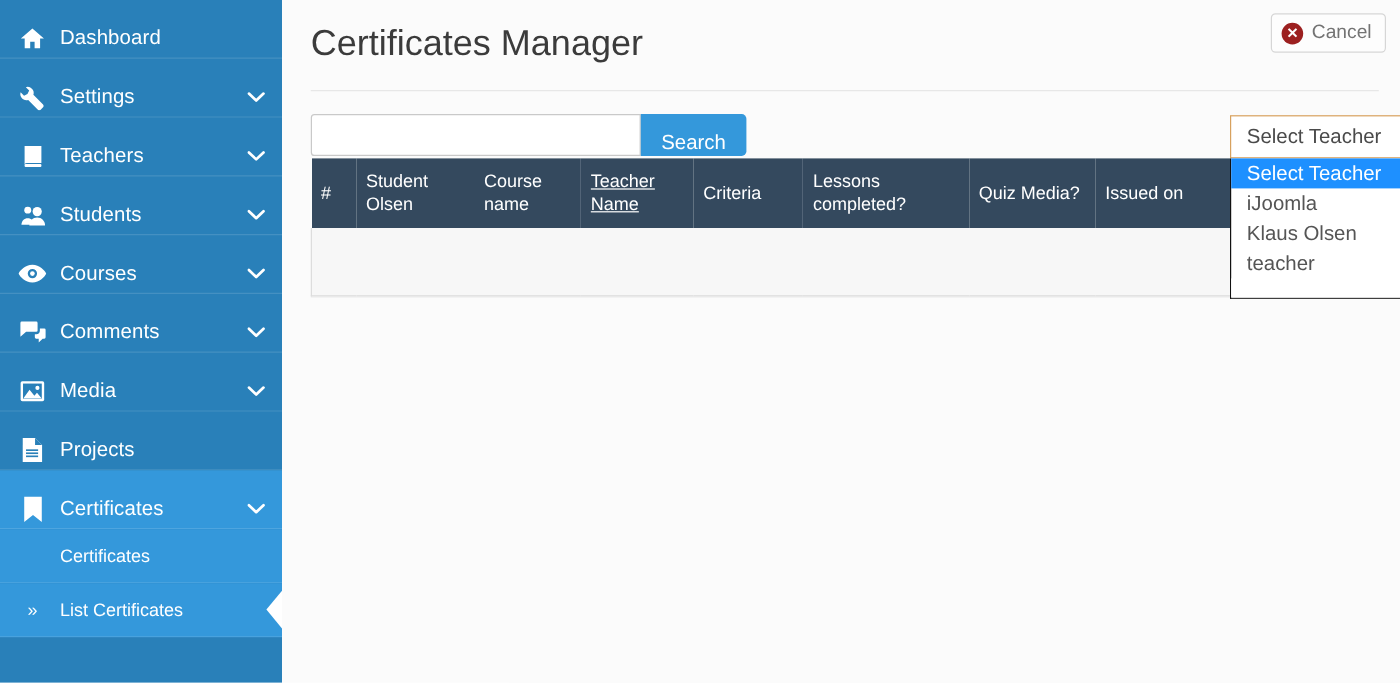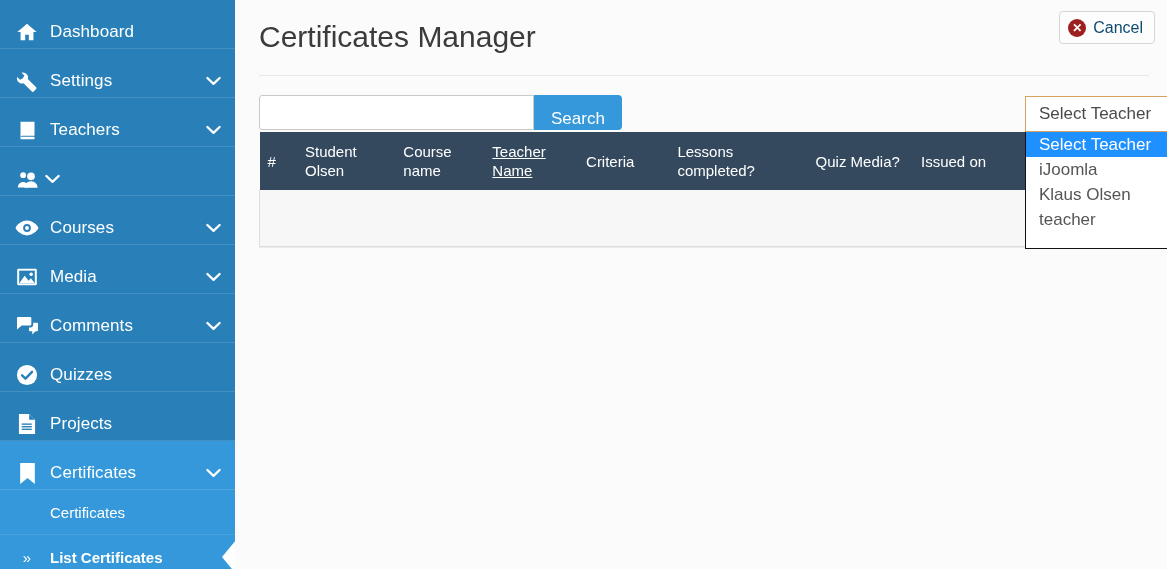--- a/index.html
+++ b/index.html
@@ -59,21 +59,21 @@
     cursor: pointer;
     position: relative;
   }
   .sub-item .sub-bullet {
     width: 34px; flex: 0 0 34px;
     text-align: center;
     font-size: 15px;
     color: #ffffff;
   }
   .sub-item .sub-label { padding-left: 6px; white-space: nowrap; }
-  .sub-item.current .sub-label { font-weight: bold; }
+  .sub-item.current .sub-label { font-weight: normal; }
 
   
   .pointer-arrow {
     position: absolute;
     right: -1px; top: 50%;
     transform: translateY(-50%);
     width: 0; height: 0;
     border-top: 17px solid transparent;
     border-bottom: 17px solid transparent;
     border-right: 14px solid #ffffff;
@@ -113,21 +113,21 @@
   .cancel-x {
     width: 18px; height: 18px;
     border-radius: 50%;
     background: #9c2020;
     display: flex; align-items: center; justify-content: center;
     color: #ffffff;
     font-size: 12px;
     line-height: 1;
     font-weight: bold;
   }
-  .cancel-label { font-size: 16px; color: #0c4a6e; }
+  .cancel-label { font-size: 16px; color: #737373; }
 
   .header-rule {
     height: 1px;
     background: #e7e7e7;
     margin: 3px 18px 0 24px;
   }
 
   
   .toolbar {
     display: flex; align-items: flex-start;
@@ -296,35 +296,51 @@
 
     <div class="nav-item">
       <span class="nav-icon">
         <svg width="23" height="21" viewBox="0 0 26 24" fill="#fff">
             <circle cx="8" cy="7" r="3.3"></circle>
             <path d="M2 21c0-3.6 2.7-6.2 6-6.2s6 2.6 6 6.2H2z"></path>
             <circle cx="17" cy="8.4" r="4.4"></circle>
             <path d="M9.5 21.5c0-4.4 3.4-7.6 7.5-7.6s7.5 3.2 7.5 7.6H9.5z"></path>
           </svg>
       </span>
+      <span class="nav-label">Students</span>
       <span class="chev">
         <svg width="15" height="10" viewBox="0 0 16 10" fill="none" stroke="#fff" stroke-width="2.4" stroke-linecap="round" stroke-linejoin="round">
             <path d="M1.5 1.8 8 8 14.5 1.8"></path>
           </svg>
       </span>
     </div>
 
     <div class="nav-item">
       <span class="nav-icon">
         <svg width="24" height="18" viewBox="0 0 26 18" fill="#fff">
             <path d="M13 1C6.5 1 1.8 6.3.7 8.6a.9.9 0 0 0 0 .8C1.8 11.7 6.5 17 13 17s11.2-5.3 12.3-7.6a.9.9 0 0 0 0-.8C24.2 6.3 19.5 1 13 1zm0 12.2A4.2 4.2 0 1 1 13 4.8a4.2 4.2 0 0 1 0 8.4z"></path>
             <circle cx="13" cy="9" r="2.1"></circle>
           </svg>
       </span>
       <span class="nav-label">Courses</span>
+      <span class="chev">
+        <svg width="15" height="10" viewBox="0 0 16 10" fill="none" stroke="#fff" stroke-width="2.4" stroke-linecap="round" stroke-linejoin="round">
+            <path d="M1.5 1.8 8 8 14.5 1.8"></path>
+          </svg>
+      </span>
+    </div>
+
+    <div class="nav-item">
+      <span class="nav-icon">
+        <svg width="23" height="21" viewBox="0 0 24 22" fill="#fff">
+            <path d="M1 2.2A1.2 1.2 0 0 1 2.2 1h12.6A1.2 1.2 0 0 1 16 2.2v6.6A1.2 1.2 0 0 1 14.8 10H6l-5 4.2V2.2z"></path>
+            <path d="M18 7h3.8A1.2 1.2 0 0 1 23 8.2v6.6A1.2 1.2 0 0 1 21.8 16h-1.4l-3.4 3.4V16h-2.2A1.2 1.2 0 0 1 13.6 14.8V12h1.2A3.2 3.2 0 0 0 18 8.8V7z"></path>
+          </svg>
+      </span>
+      <span class="nav-label">Comments</span>
       <span class="chev">
         <svg width="15" height="10" viewBox="0 0 16 10" fill="none" stroke="#fff" stroke-width="2.4" stroke-linecap="round" stroke-linejoin="round">
             <path d="M1.5 1.8 8 8 14.5 1.8"></path>
           </svg>
       </span>
     </div>
 
     <div class="nav-item">
       <span class="nav-icon">
         <svg width="22" height="20" viewBox="0 0 24 22" fill="none">
@@ -335,44 +351,20 @@
           </svg>
       </span>
       <span class="nav-label">Media</span>
       <span class="chev">
         <svg width="15" height="10" viewBox="0 0 16 10" fill="none" stroke="#fff" stroke-width="2.4" stroke-linecap="round" stroke-linejoin="round">
             <path d="M1.5 1.8 8 8 14.5 1.8"></path>
           </svg>
       </span>
     </div>
 
-    <div class="nav-item">
-      <span class="nav-icon">
-        <svg width="23" height="21" viewBox="0 0 24 22" fill="#fff">
-            <path d="M1 2.2A1.2 1.2 0 0 1 2.2 1h12.6A1.2 1.2 0 0 1 16 2.2v6.6A1.2 1.2 0 0 1 14.8 10H6l-5 4.2V2.2z"></path>
-            <path d="M18 7h3.8A1.2 1.2 0 0 1 23 8.2v6.6A1.2 1.2 0 0 1 21.8 16h-1.4l-3.4 3.4V16h-2.2A1.2 1.2 0 0 1 13.6 14.8V12h1.2A3.2 3.2 0 0 0 18 8.8V7z"></path>
-          </svg>
-      </span>
-      <span class="nav-label">Comments</span>
-      <span class="chev">
-        <svg width="15" height="10" viewBox="0 0 16 10" fill="none" stroke="#fff" stroke-width="2.4" stroke-linecap="round" stroke-linejoin="round">
-            <path d="M1.5 1.8 8 8 14.5 1.8"></path>
-          </svg>
-      </span>
-    </div>
-
-    <div class="nav-item">
-      <span class="nav-icon">
-        <svg width="22" height="22" viewBox="0 0 24 24">
-            <circle cx="12" cy="12" r="11" fill="#fff"></circle>
-            <path d="M6.6 12.4 10.3 16l7.2-7.4" fill="none" stroke="#2980b9" stroke-width="2.6" stroke-linecap="round" stroke-linejoin="round"></path>
-          </svg>
-      </span>
-      <span class="nav-label">Quizzes</span>
-    </div>
 
     <div class="nav-item">
       <span class="nav-icon">
         <svg width="20" height="22" viewBox="0 0 20 24" fill="none">
             <path d="M1.2 1.2h11.2l6.4 6.2v15.4H1.2z" fill="#fff"></path>
             <path d="M12.4 1.2v6.2h6.4" fill="#2980b9"></path>
             <rect x="4.2" y="11.4" width="11" height="1.5" fill="#2980b9"></rect>
             <rect x="4.2" y="14.2" width="11" height="1.5" fill="#2980b9"></rect>
             <rect x="4.2" y="17" width="11" height="1.5" fill="#2980b9"></rect>
           </svg>

